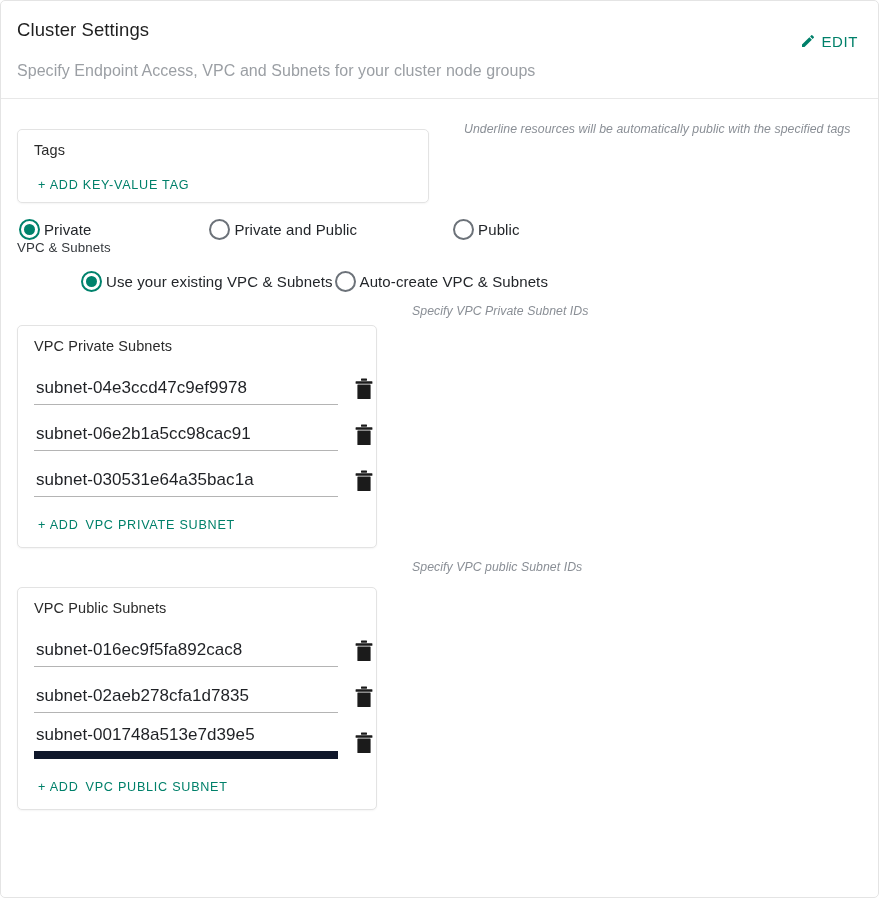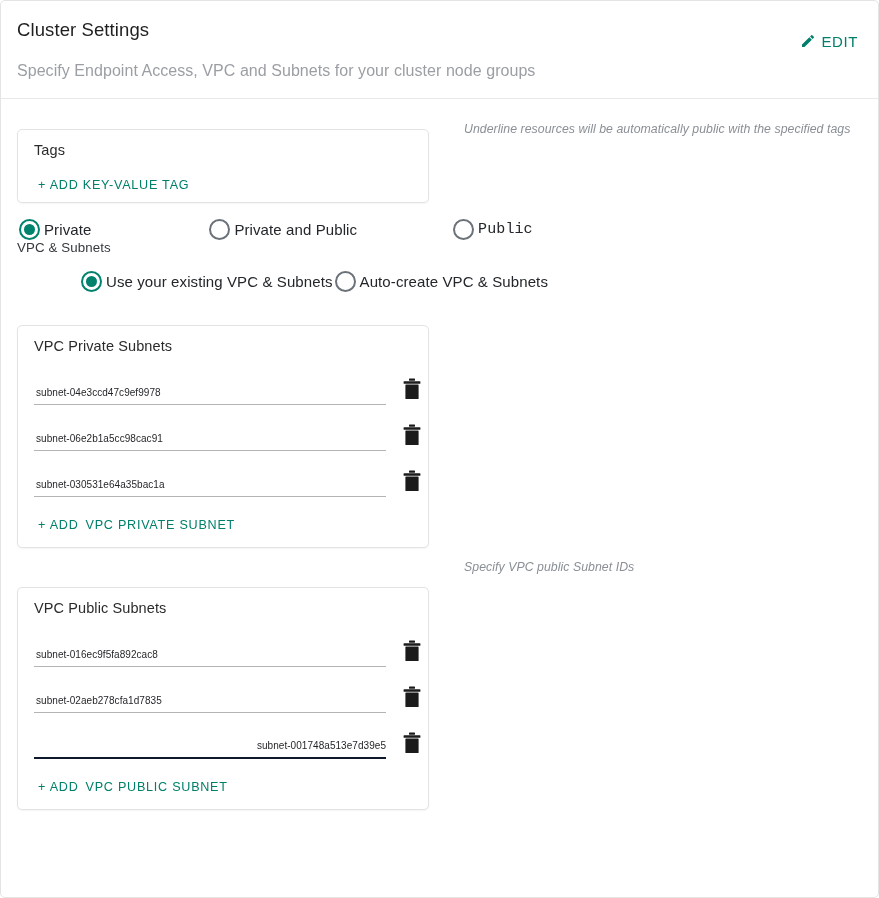--- a/index.html
+++ b/index.html
@@ -145,27 +145,27 @@
     background: #00826c;
   }
   .radio-label {
     font-size: 15px;
     color: #23262a;
     letter-spacing: .1px;
     white-space: nowrap;
   }
   .ep-0 { margin-left: 2px; }
   .ep-1 { margin-left: 118px; }
-  .ep-2 { margin-left: 96px; font-family: Liberation Mono, monospace; }
+  .ep-2 { margin-left: 96px; }
   .vpc-0 { margin-left: 2px; }
   .vpc-1 { margin-left: 64px; }
 
   
   .subnet-card {
-    width: 412px;
+    width: 360px;
     padding: 12px 0 0 0;
     margin-top: 33px;
   }
   .subnet-card.public { margin-top: 39px; }
   .subnet-title {
     font-size: 14.5px;
     color: #2b2b2b;
     letter-spacing: .1px;
     padding-left: 16px;
     margin-bottom: 5px;
@@ -175,30 +175,29 @@
     align-items: flex-end;
     padding: 0 0 0 16px;
     height: 46px;
   }
   .subnet-field {
     width: 352px;
     border: none;
     outline: none;
     background: transparent;
     font-family: inherit;
-    font-size: 10px;
+    font-size: 17px;
     color: #1f2125;
     letter-spacing: .05px;
     padding: 0 0 6px 2px;
     border-bottom: 1px solid #b4b4b4;
     box-sizing: border-box;
   }
   .subnet-field.focused {
-    border-bottom: 2px solid #0f172a;
-    text-align: right;
+    border-bottom: 8px solid #0f172a;
   }
   .trash-btn {
     margin-left: 14px;
     margin-bottom: 3px;
     background: none;
     border: none;
     padding: 2px;
     cursor: pointer;
     line-height: 0;
   }
@@ -304,20 +303,21 @@
                 <rect x="3.4" y="6.4" width="13.2" height="14.6" rx="0.6" fill="#1b1b1b"></rect>
               </svg>
             </span>
           </button>
         </div>
 
         <div class="subnet-add">
           <span class="link-teal">+ ADD</span><span class="add-gap"></span><span class="link-teal">VPC PRIVATE SUBNET</span>
         </div>
       </div>
+      <div class="hint">Specify VPC Private Subnet IDs</div>
     </div>
 
     <div class="row-split">
       <div class="card subnet-card public">
         <div class="subnet-title">VPC Public Subnets</div>
 
         <div class="subnet-row">
           <input class="subnet-field" value="subnet-016ec9f5fa892cac8" style="">
           <button class="trash-btn">
             <span>

